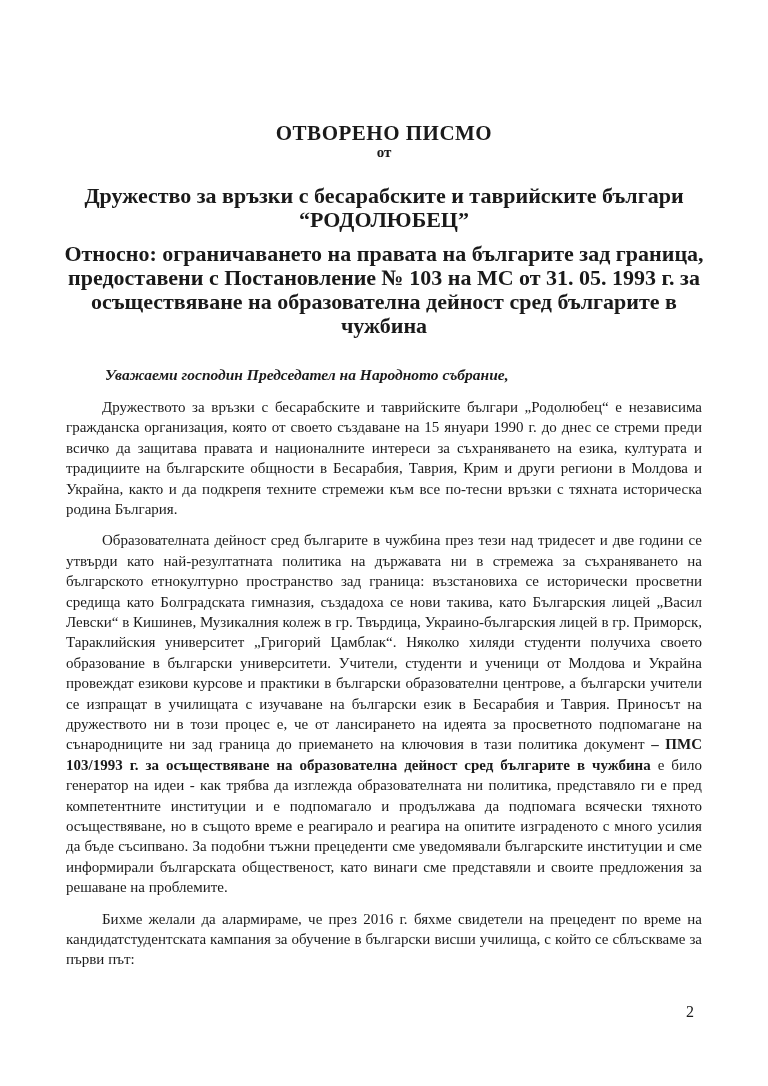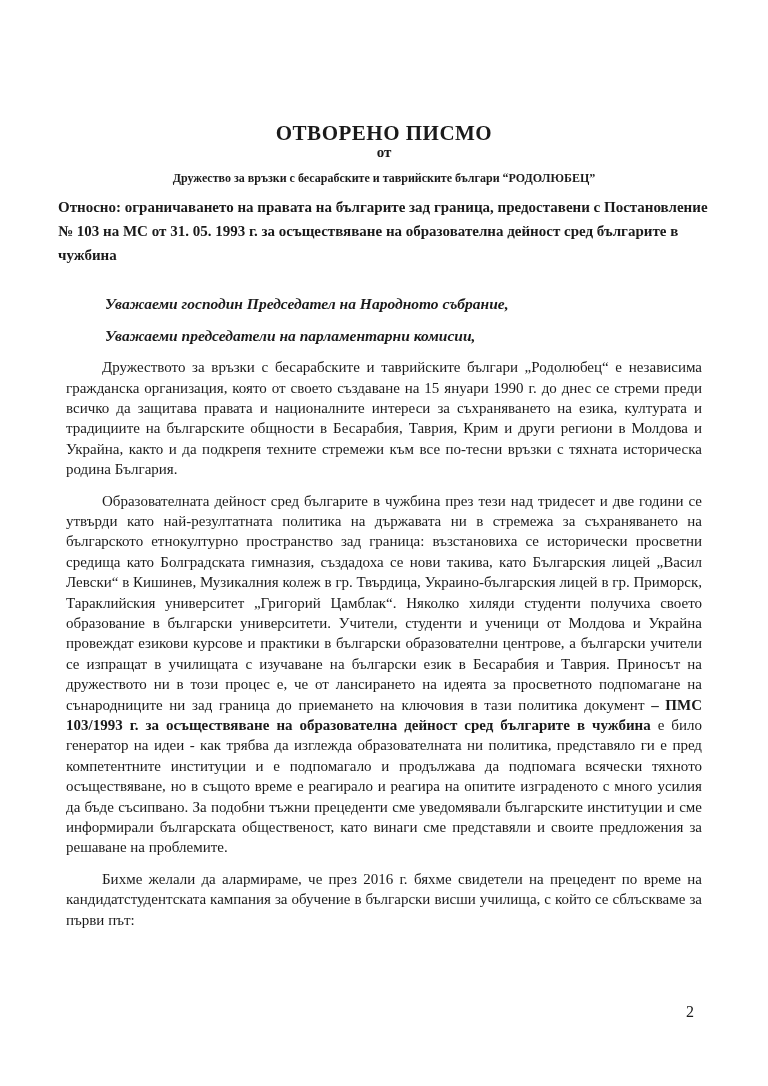--- a/index.html
+++ b/index.html
@@ -26,30 +26,30 @@
     line-height: 1.1;
     letter-spacing: 0.5px;
   }
   .from-line {
     text-align: center;
     font-size: 15px;
     font-weight: bold;
     line-height: 1;
   }
   .org-line {
-    margin-top: 12px;
+    margin-top: 24px;
     text-align: center;
-    font-size: 12px;
+    font-size: 22px;
     font-weight: bold;
     line-height: 1.1;
   }
   .subject-line {
     margin-top: 10px;
-    text-align: left;
-    font-size: 15px;
+    text-align: center;
+    font-size: 22px;
     font-weight: bold;
     line-height: 24px;
   }
   .salutation {
     margin: 11px;
     margin-top: 10px;
     font-size: 15.5px;
     font-weight: bold;
     font-style: italic;
     text-indent: 36px;
@@ -88,21 +88,20 @@
   <h1 class="doc-title">ОТВОРЕНО ПИСМО</h1>
 
   <div class="from-line">от</div>
 
   <div class="org-line">Дружество за връзки с бесарабските и таврийските българи “РОДОЛЮБЕЦ”</div>
 
   <div class="subject-line">Относно: ограничаването на правата на българите зад граница, предоставени  с Постановление № 103 на МС от 31. 05. 1993 г. за осъществяване на образователна дейност сред българите в чужбина</div>
 
   <p class="salutation first">Уважаеми господин Председател на Народното събрание,</p>
 
-  <p class="salutation">Уважаеми председатели на парламентарни комисии,</p>
 
   <p class="body-para">Дружеството за връзки с бесарабските и таврийските българи „Родолюбец“ е независима гражданска организация, която от своето създаване на 15 януари 1990 г. до днес се стреми преди всичко да защитава правата и националните интереси за съхраняването на езика, културата и традициите на българските общности в Бесарабия, Таврия, Крим и други региони в Молдова и Украйна, както и да подкрепя техните стремежи към все по-тесни връзки с тяхната историческа родина България.</p>
 
   <p class="body-para"><span>Образователната дейност сред българите в чужбина през тези над тридесет и две години се утвърди като най-резултатната политика на държавата ни в стремежа за съхраняването на българското етнокултурно пространство зад граница: възстановиха се исторически просветни средища като Болградската гимназия, създадоха се нови такива, като Българския лицей „Васил Левски“ в Кишинев, Музикалния колеж в гр. Твърдица, Украино-българския лицей в гр. Приморск, Тараклийския университет „Григорий Цамблак“. Няколко хиляди студенти получиха своето образование в български университети. Учители, студенти и ученици от Молдова и Украйна провеждат езикови курсове и практики в български образователни центрове, а български учители се изпращат в училищата с изучаване на български език в Бесарабия и Таврия. Приносът на дружеството ни в този процес е, че от лансирането на идеята за просветното подпомагане на сънародниците ни зад граница до приемането на ключовия в тази политика документ </span><b>– ПМС 103/1993 г. за осъществяване на образователна дейност сред българите в чужбина</b><span> е било генератор на идеи - как трябва да изглежда образователната ни политика, представяло ги е пред компетентните институции и е подпомагало и продължава да подпомага всячески тяхното осъществяване, но в същото време е реагирало и реагира на опитите изграденото с много усилия да бъде съсипвано. За подобни тъжни прецеденти сме уведомявали българските институции и сме информирали българската общественост, като винаги сме представяли и своите предложения за решаване на проблемите.</span></p>
 
 
   <p class="body-para">Бихме желали да алармираме, че през 2016 г. бяхме свидетели на прецедент по време на кандидатстудентската кампания за обучение в български висши училища, с който се сблъскваме за първи път:</p>
 
   <div class="page-number">2</div>
 

